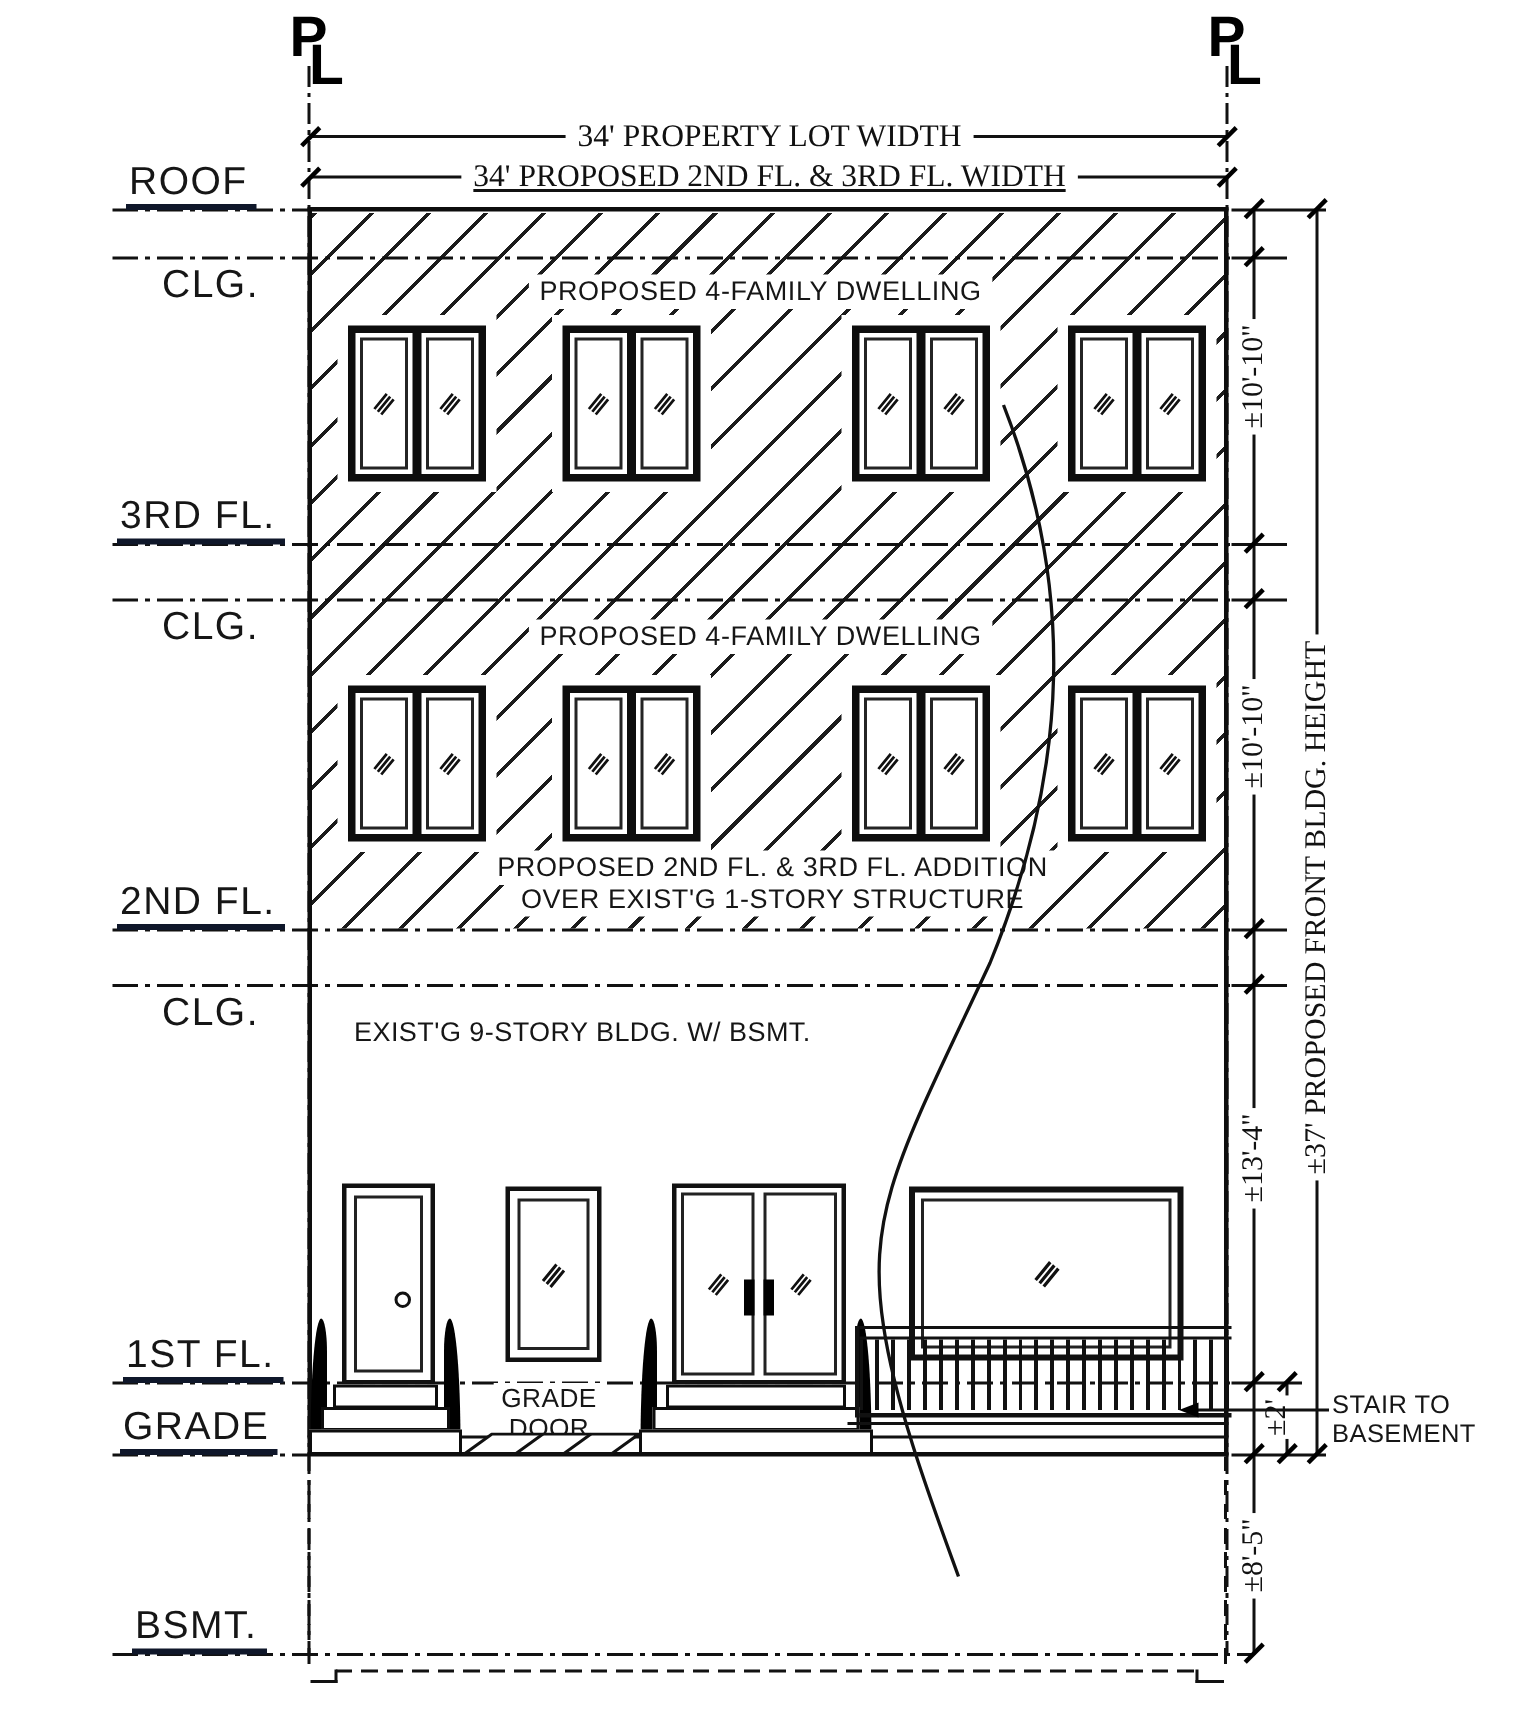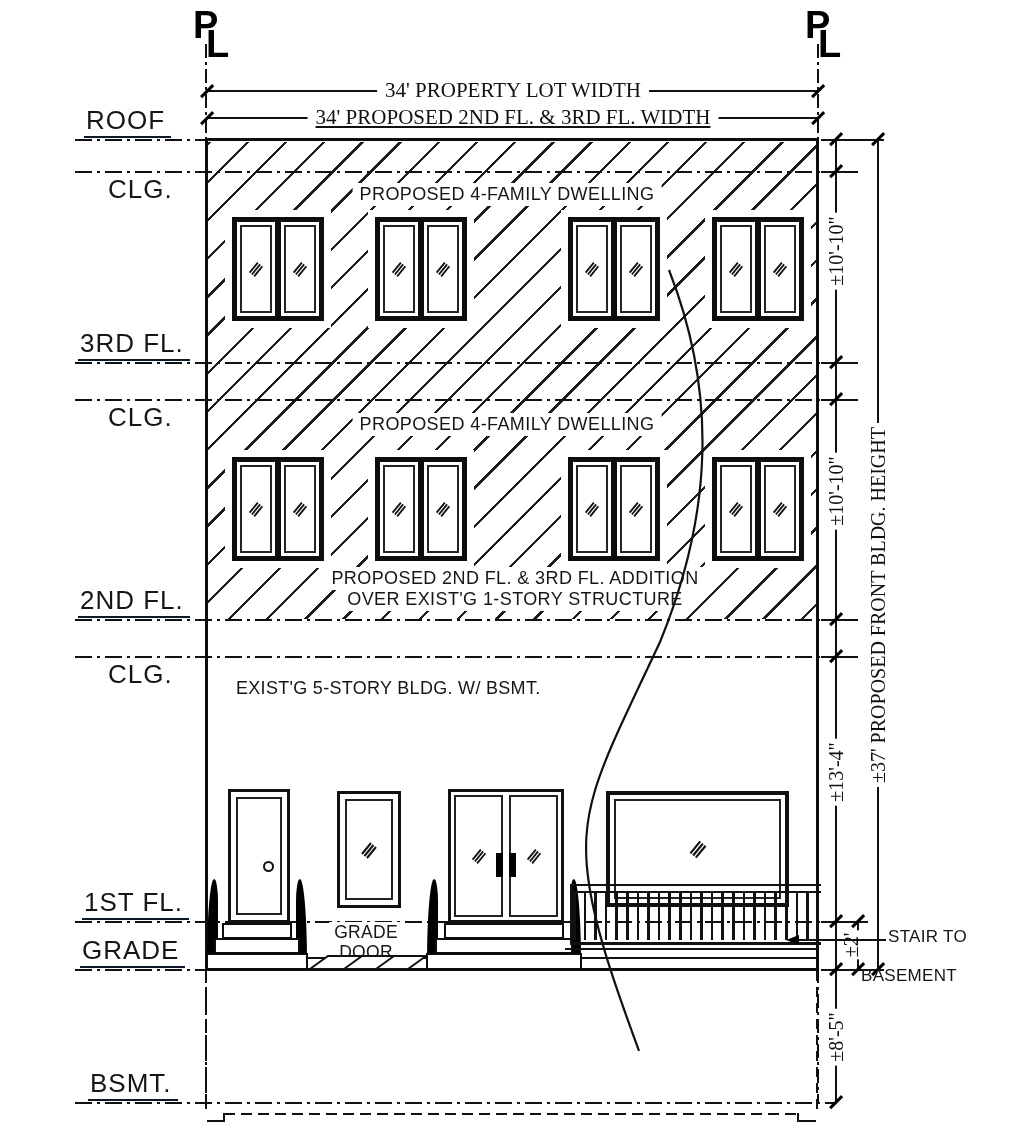--- a/index.html
+++ b/index.html
@@ -19,21 +19,21 @@
     background:repeating-linear-gradient(90deg,#111 0 11px,transparent 11px 17px);}
   .vdash{position:absolute;width:2px;
     background:repeating-linear-gradient(180deg,#111 0 10px,transparent 10px 16px);}
   .tick{position:absolute;width:17px;height:2.6px;background:#000;
         transform:translate(-50%,-50%) rotate(-45deg);}
   
   #hatch{position:absolute;left:208px;top:142px;width:609px;height:477px;
     background:repeating-linear-gradient(135deg,#1c1c1c 0 2.4px,transparent 2.4px 27px);}
   
   .lvl{position:absolute;font-size:26px;line-height:1.05;letter-spacing:1px;color:#161616;white-space:nowrap;}
-  .ul{border-bottom:2px solid #0f172a;padding:0 6px 2px 2px;}
+  .ul{border-bottom:4px solid #0f172a;padding:0 6px 2px 2px;}
   .dimtxt{position:absolute;font-family:"Liberation Serif",serif;font-size:21px;color:#111;
           background:#fff;padding:0 8px;white-space:nowrap;transform:translateX(-50%);}
   .vdim{position:absolute;font-family:"Liberation Serif",serif;font-size:20px;color:#111;
         background:#fff;padding:2px 4px;white-space:nowrap;
         transform:translate(-50%,-50%) rotate(-90deg);transform-origin:center;}
   .note{position:absolute;font-size:18px;letter-spacing:.4px;color:#161616;background:#fff;
         padding:1px 7px;white-space:nowrap;transform:translateX(-50%);text-align:center;}
   .notesm{position:absolute;font-size:17.5px;letter-spacing:.3px;color:#161616;white-space:nowrap;line-height:21px;}
   .pl{position:absolute;font-weight:bold;font-size:38px;line-height:1;color:#000;}
   
@@ -116,21 +116,21 @@
   <div class="lvl" style="left:108px;top:661px;">CLG.</div>
   <div class="lvl ul" style="left:82px;top:889px;">1ST FL.</div>
   <div class="lvl ul" style="left:80px;top:937px;">GRADE</div>
   <div class="lvl ul" style="left:88px;top:1070px;">BSMT.</div>
 
   <div class="note" style="left:507px;top:183px;">PROPOSED 4-FAMILY DWELLING</div>
   <div class="note" style="left:507px;top:413px;">PROPOSED 4-FAMILY DWELLING</div>
   <div class="note" style="left:515px;top:567px;">PROPOSED 2ND FL. &amp; 3RD FL. ADDITION</div>
   <div class="note" style="left:515px;top:588px;">OVER EXIST'G 1-STORY STRUCTURE</div>
 
-  <div class="notesm" style="left:236px;top:678px;font-size:18px;">EXIST'G 5-STORY BLDG. W/ BSMT.</div>
+  <div class="notesm" style="left:236px;top:678px;font-size:18px;">EXIST'G 9-STORY BLDG. W/ BSMT.</div>
 
   <div class="halo" style="left:225px;top:210px;">
     <div class="window">
         <div class="pane">
           <svg width="22" height="22" viewBox="0 0 24 24">
             <path d="M5 16 L14 5 M7.5 18 L16.5 7 M10 20 L19 9" stroke="#111" stroke-width="2" fill="none"></path>
           </svg>
         </div>
         <div class="mull"></div>
         <div class="pane">
@@ -345,19 +345,19 @@
   <div class="vdim" style="left:851px;top:945px;padding:0 2px;">±2'</div>
 
   <div class="vline" style="left:877px;top:139px;height:831px;"></div>
   <div class="tick" style="left:878px;top:139px;"></div>
   <div class="tick" style="left:878px;top:969px;"></div>
   <div class="vdim" style="left:878px;top:605px;">±37' PROPOSED FRONT BLDG. HEIGHT</div>
 
   <div class="hline" style="left:792px;top:939px;width:94px;"></div>
   <div class="arrowL" style="left:786px;top:935px;"></div>
   <div class="notesm" style="left:888px;top:926px;font-size:17px;">STAIR TO</div>
-  <div class="notesm" style="left:861px;top:945px;font-size:17px;margin-top:20px;">BASEMENT</div>
+  <div class="notesm" style="left:888px;top:945px;font-size:17px;">BASEMENT</div>
 
   <svg class="abs" style="left:0;top:0;pointer-events:none;" width="1024" height="1147" viewBox="0 0 1024 1147">
     <path d="M669 270 C716 390 714 510 660 642 C602 766 577 806 589 884 C597 938 622 1004 639 1051" fill="none" stroke="#111" stroke-width="2.2"></path>
   </svg>
 
 </div>
 
 </body></html>

